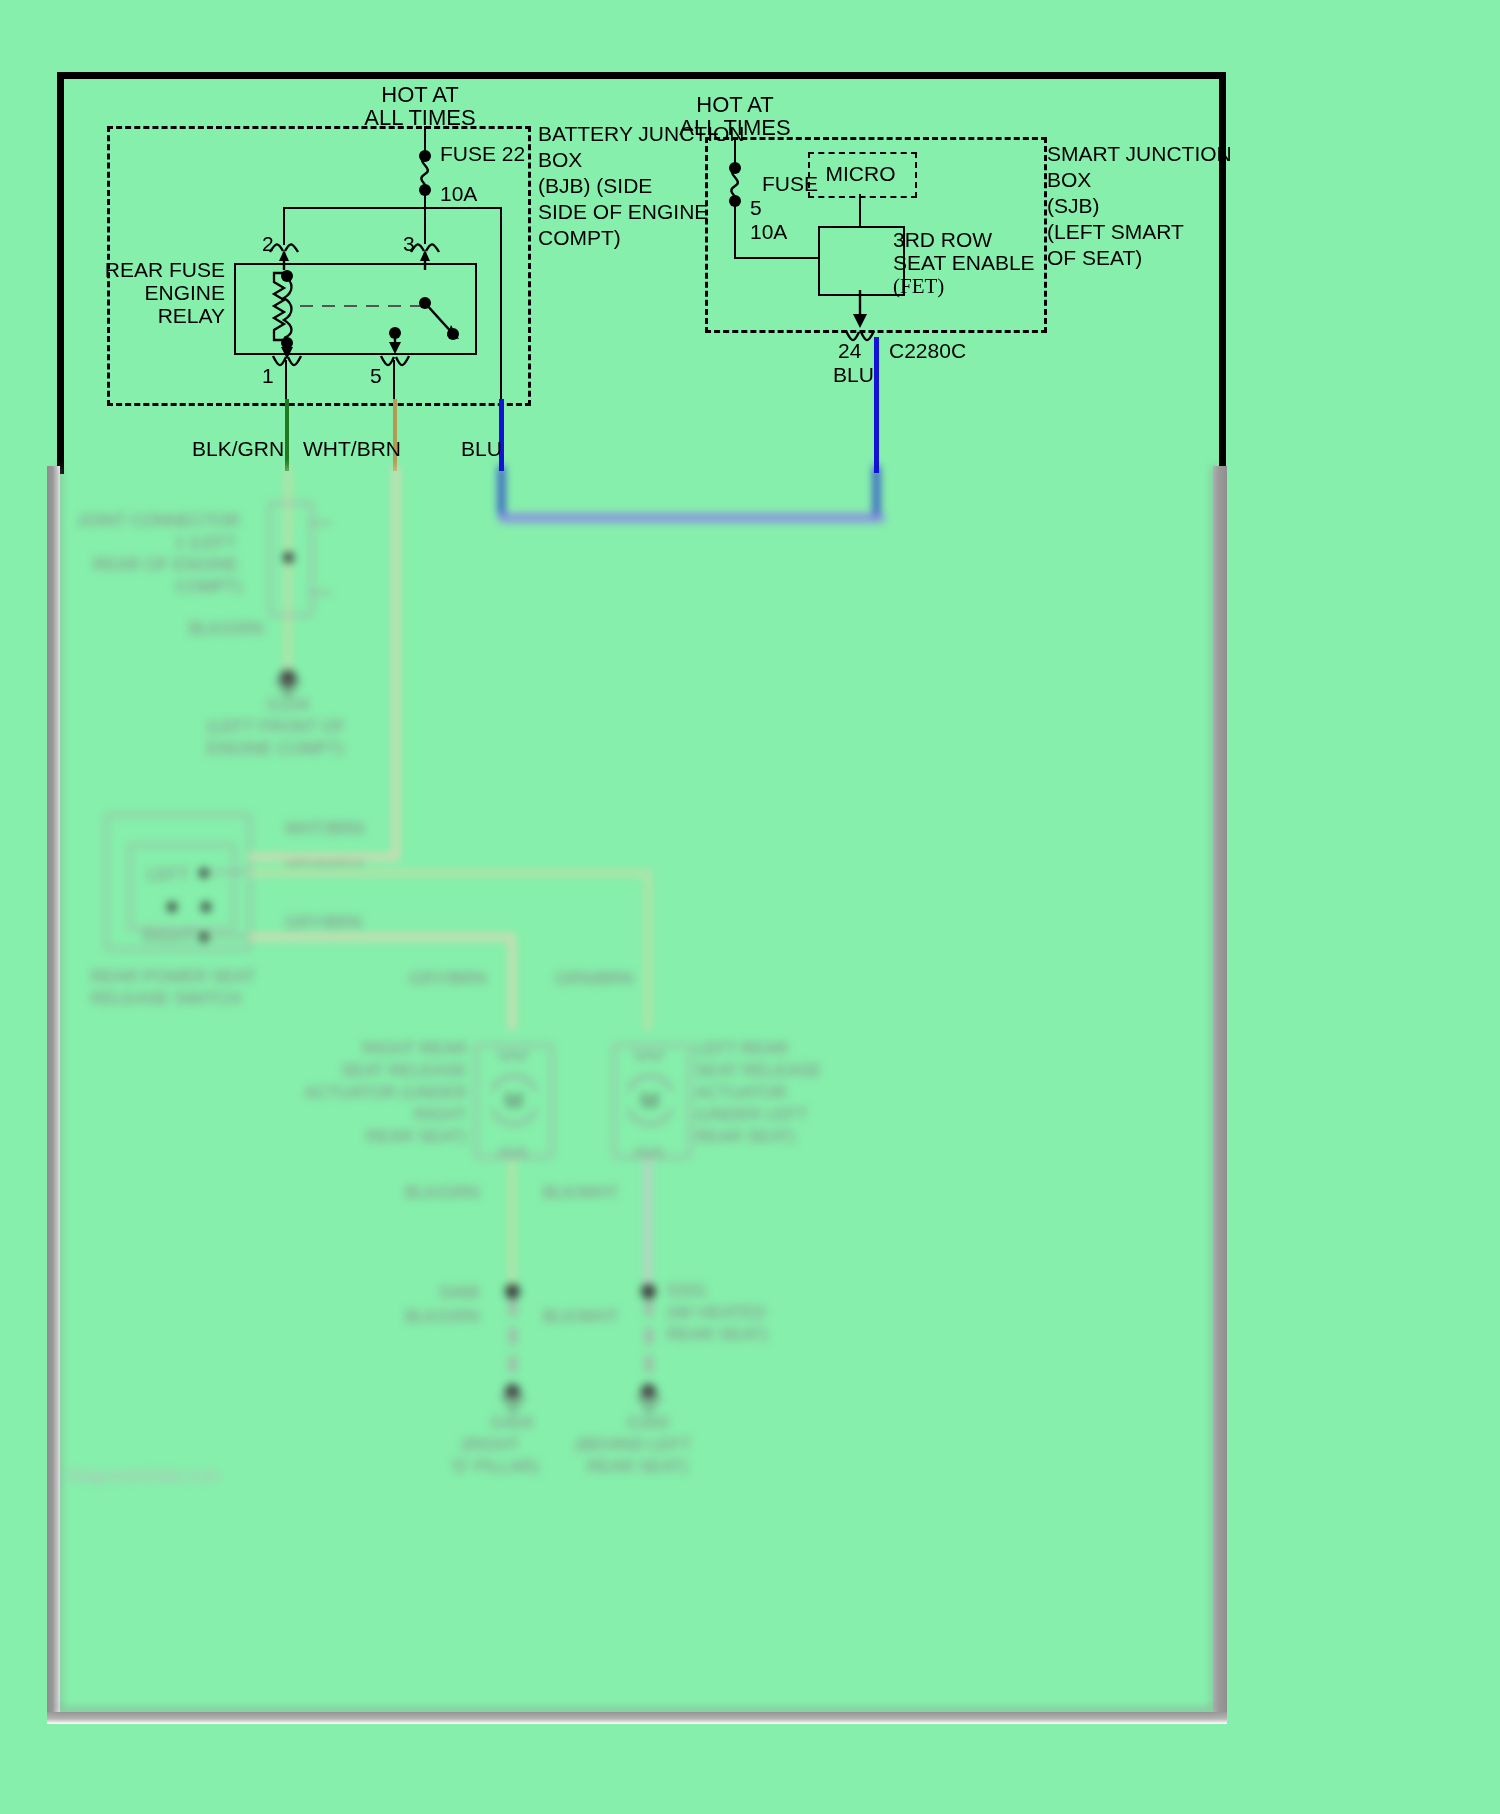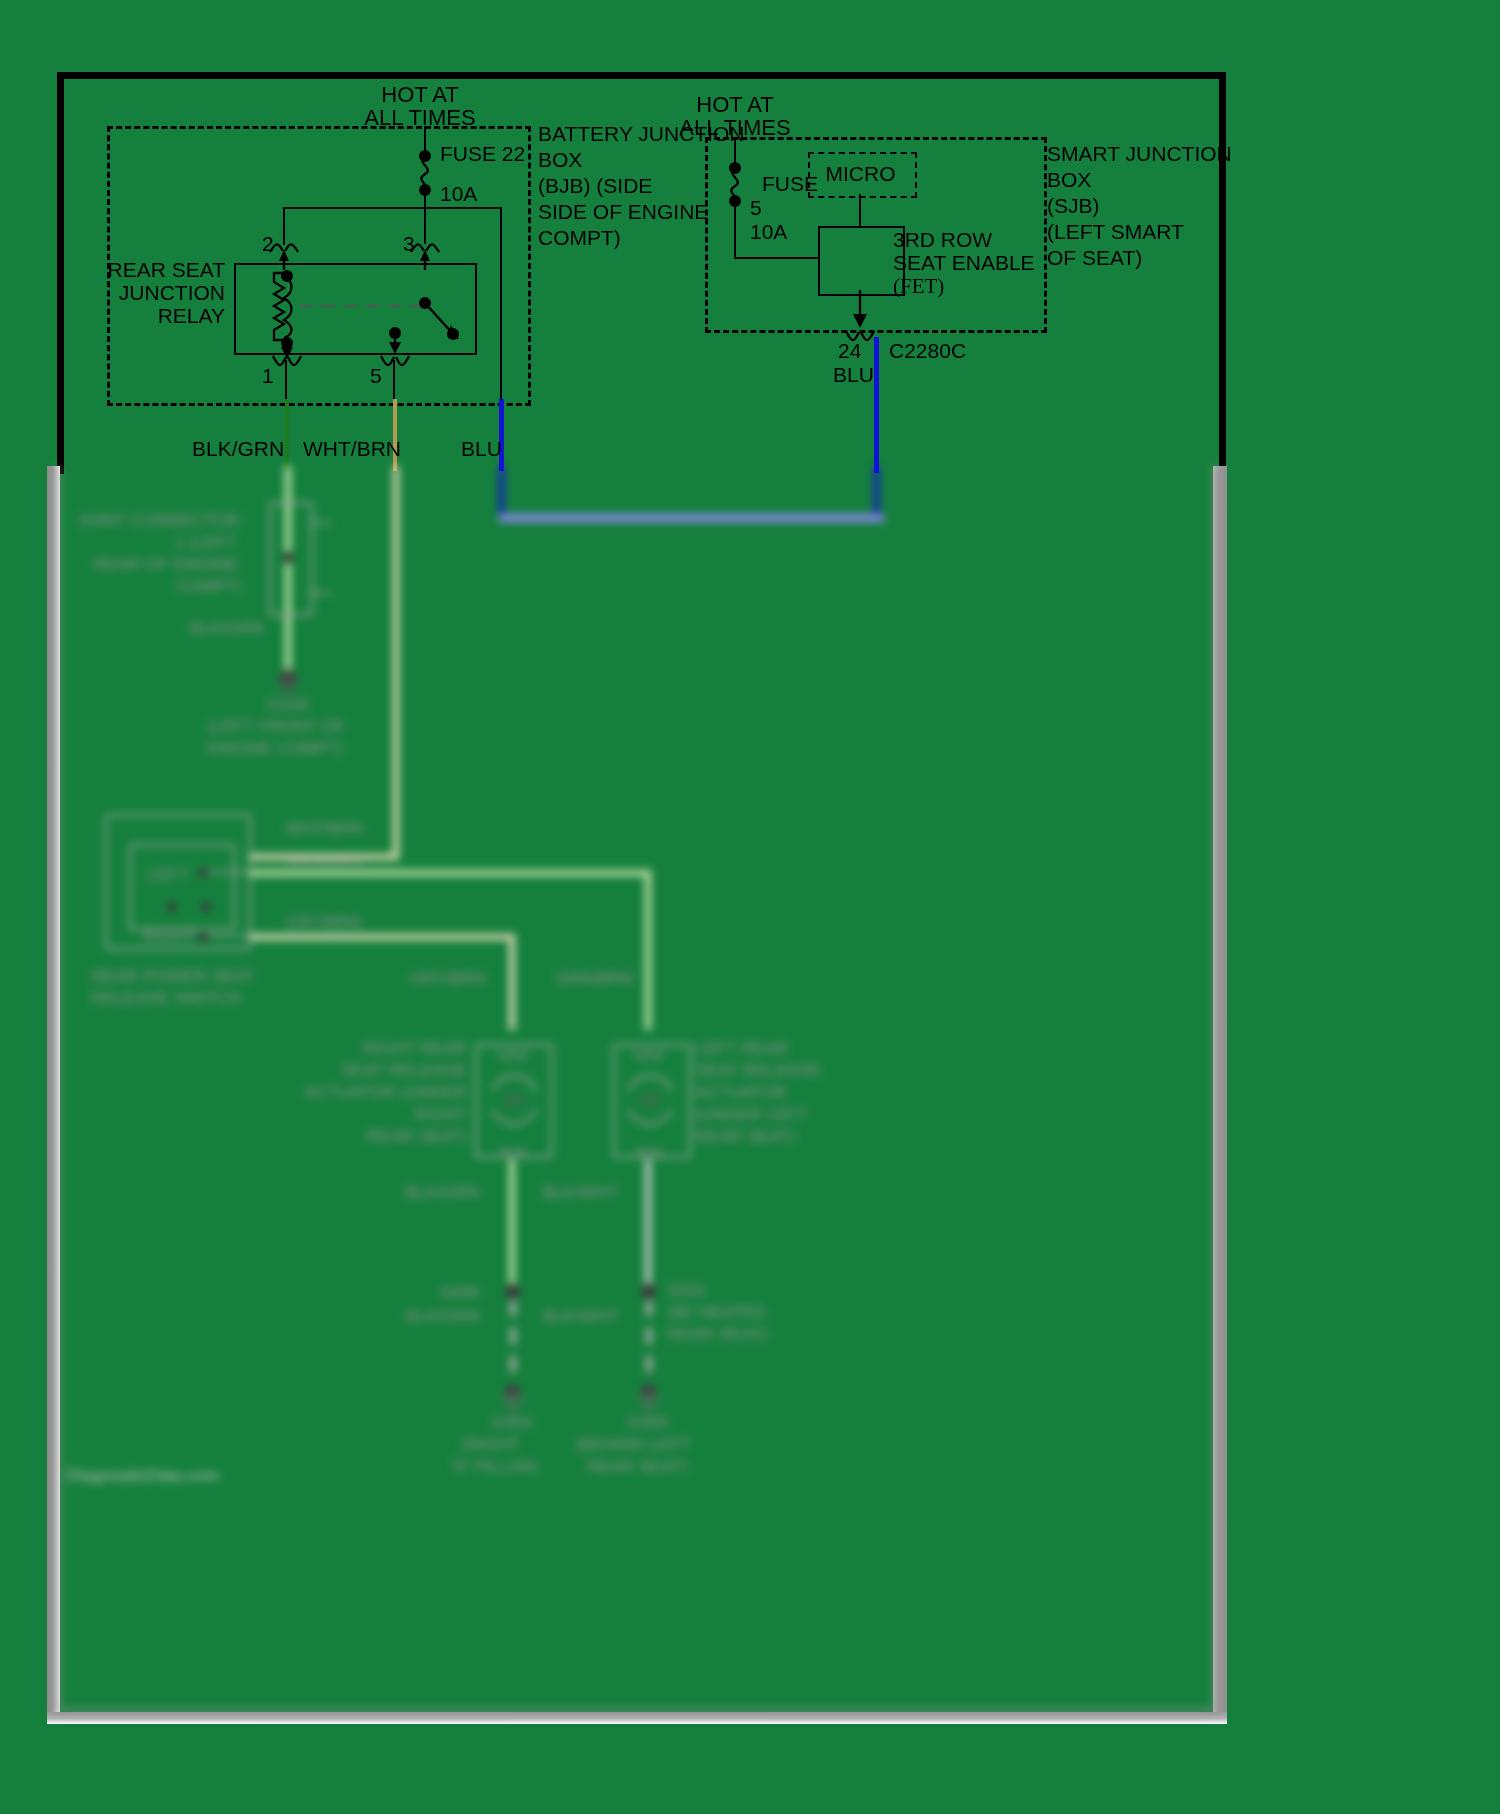--- a/index.html
+++ b/index.html
@@ -1,21 +1,21 @@
 <!DOCTYPE html>
 <html><head>
 <meta charset="utf-8">
 <title>Wiring Diagram</title>
 <style>
   html,body{margin:0;padding:0;background:#ffffff;}
   body{font-family:"Liberation Sans",sans-serif;}
   #stage{
     position:relative;
     width:1500px;height:1814px;
-    background:#15803d;
+    background:#86efac;
     overflow:hidden;
   }
   .abs{position:absolute;}
   .txt{
     position:absolute;
     font-family:"Liberation Sans",sans-serif;
     color:#000000;
     white-space:pre;
     line-height:1.18;
     letter-spacing:0px;
@@ -123,22 +123,22 @@
 
   <svg class="abs" style="left:409px;top:240px;" width="32" height="32">
     <path d="M2 12 C 8 2, 10 2, 15 11" stroke="#000" stroke-width="2.4" fill="none"></path>
     <path d="M30 12 C 24 2, 22 2, 17 11" stroke="#000" stroke-width="2.4" fill="none"></path>
     <line x1="16" y1="30" x2="16" y2="12" stroke="#000" stroke-width="2.4"></line>
     <path d="M16 10 L 11 21 L 21 21 Z" fill="#000"></path>
   </svg>
   <div class="txt t21" style="left:403px;top:232px;">3</div>
 
   <div class="solidbox2" style="left:234px;top:263px;width:239px;height:88px;"></div>
-  <div class="txt t21 right" style="left:95px;top:258px;width:130px;">REAR SEAT</div>
-  <div class="txt t21 right" style="left:95px;top:281px;width:130px;">JUNCTION</div>
+  <div class="txt t21 right" style="left:95px;top:258px;width:130px;">REAR FUSE</div>
+  <div class="txt t21 right" style="left:95px;top:281px;width:130px;">ENGINE</div>
   <div class="txt t21 right" style="left:95px;top:304px;width:130px;">RELAY</div>
 
   <svg class="abs" style="left:258px;top:268px;" width="48" height="80">
     <polyline points="26,5 16,5 16,14 26,20 16,26 26,32 16,38 26,44 16,50 26,56 16,62 16,72 26,72" stroke="#000" stroke-width="2.3" fill="none"></polyline>
     <path d="M26 8 C 36 14, 36 24, 26 30 C 36 36, 36 46, 26 52 C 36 58, 36 66, 26 70" stroke="#000" stroke-width="2.3" fill="none"></path>
   </svg>
   <div class="dot" style="left:281px;top:270px;width:12px;height:12px;"></div>
   <div class="dot" style="left:281px;top:337px;width:12px;height:12px;"></div>
 
   <svg class="abs" style="left:300px;top:303px;" width="130" height="6">

